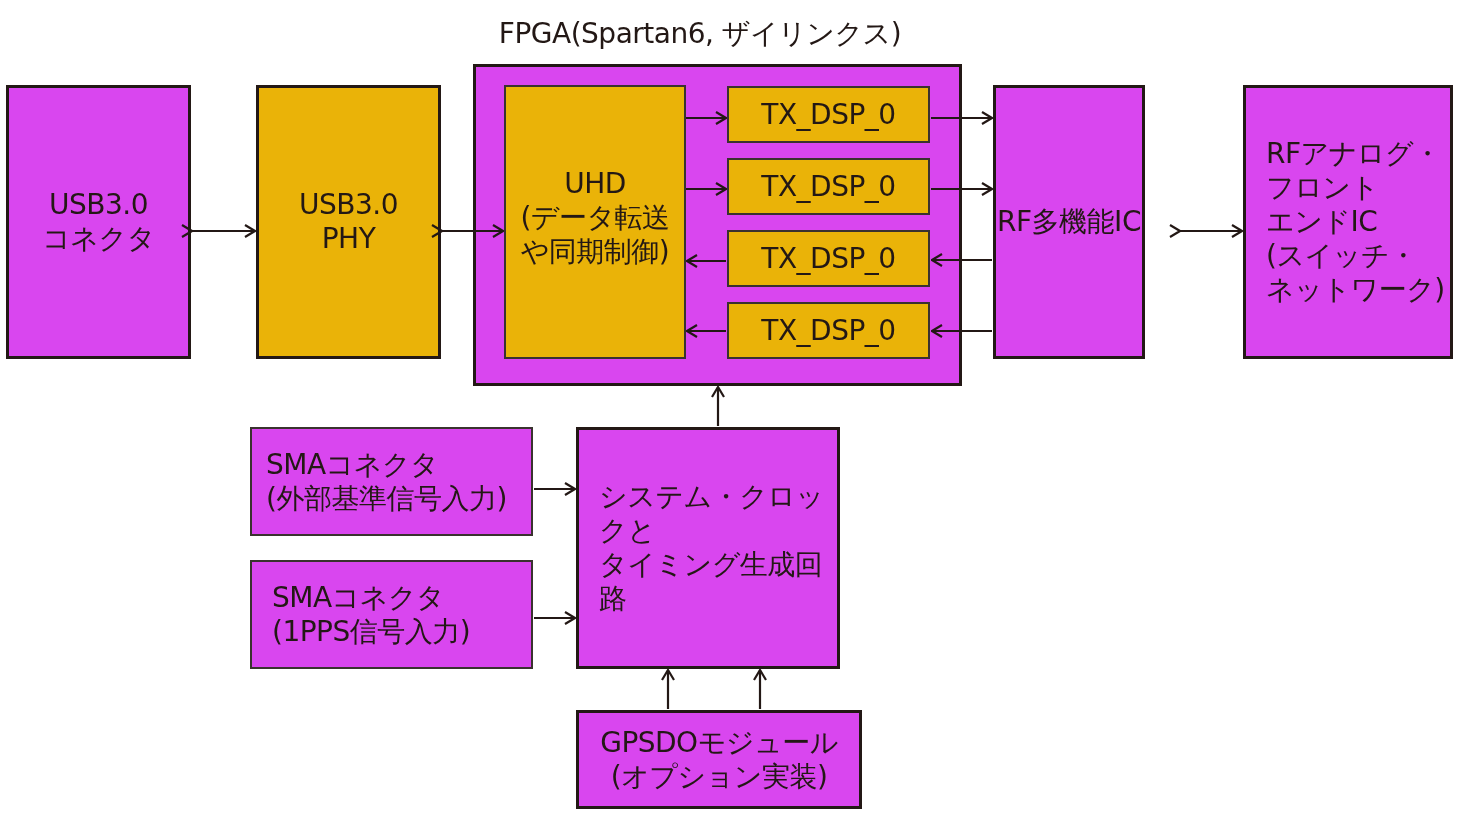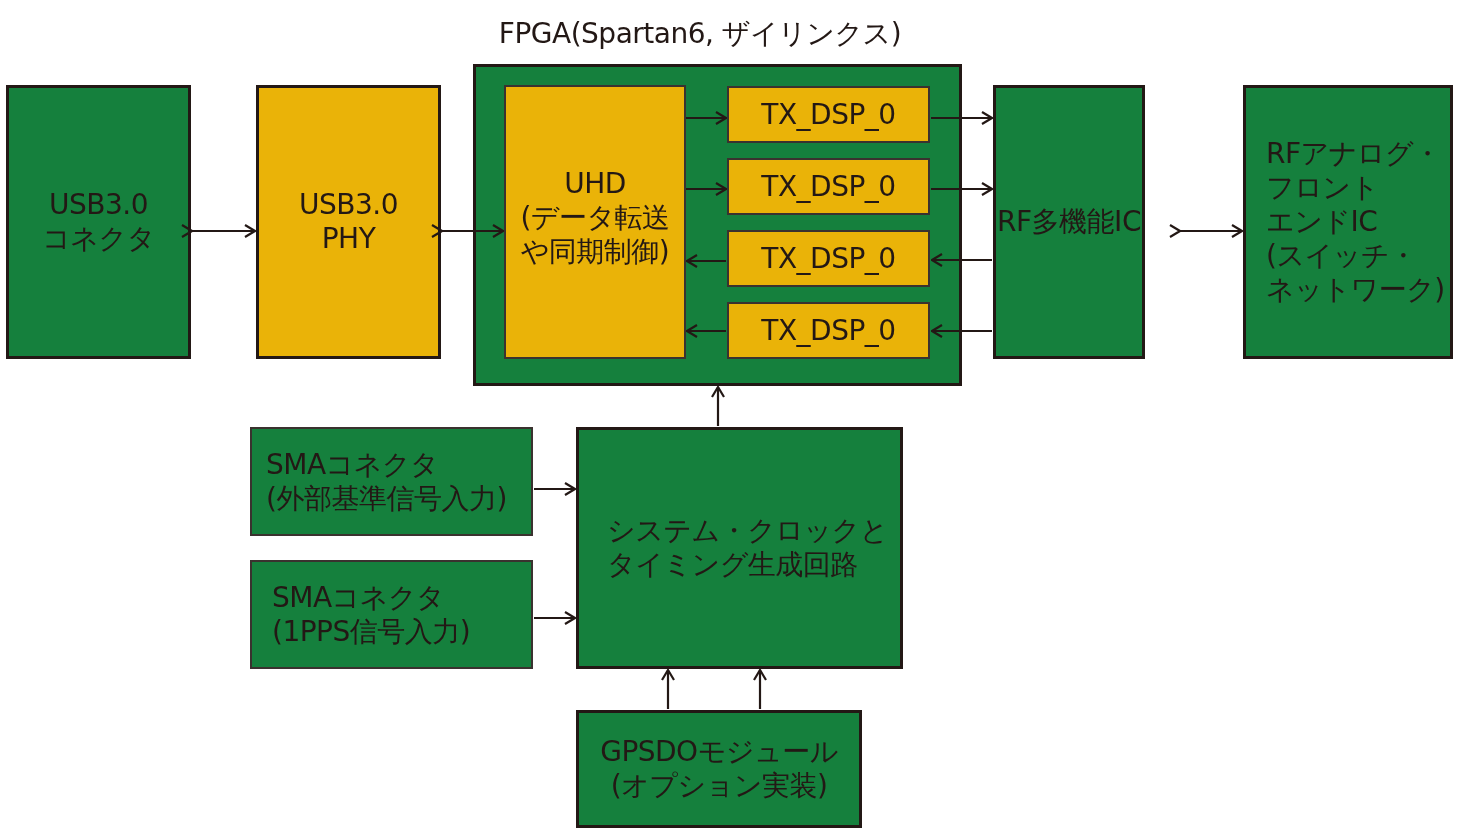--- a/index.html
+++ b/index.html
@@ -1,19 +1,19 @@
 <!DOCTYPE html>
 <html><head>
   <meta charset="utf-8">
   <style>
     html, body { margin: 0; padding: 0; background: #ffffff; }
     body { width: 1459px; height: 834px; position: relative; overflow: hidden;
            font-family: "DejaVu Sans", "Liberation Sans", sans-serif; color: #231815; }
     .box { position: absolute; box-sizing: border-box; border: 3px solid #231815;
-           background: #15803d; display: flex; align-items: center; justify-content: center;
+           background: #d946ef; display: flex; align-items: center; justify-content: center;
            text-align: center; font-size: 28px; line-height: 34px; letter-spacing: -0.5px; }
     .box.green { background: #eab308; }
     .box.inner { border-width: 2px; border-color: #3a322f; }
     .box.left-text { justify-content: flex-start; text-align: left; padding-left: 14px; }
     .lbl { white-space: pre-line; }
     .title { position: absolute; left: 456px; top: 16px; width: 488px; text-align: center;
              font-size: 28px; line-height: 36px; letter-spacing: -0.5px; }
     svg.wires { position: absolute; left: 0; top: 0; pointer-events: none; }
   </style>
 </head>
@@ -67,26 +67,26 @@
 <div class="box left-text inner" style="left:250px; top:427px; width:283px; height:109px; padding-left:14px;">
   <span class="lbl">SMAコネクタ
 (外部基準信号入力)</span>
 </div>
 
 <div class="box left-text inner" style="left:250px; top:560px; width:283px; height:109px; padding-left:20px;">
   <span class="lbl">SMAコネクタ
 (1PPS信号入力)</span>
 </div>
 
-<div class="box left-text" style="left:576px; top:427px; width:327px; height:242px; padding-left:28px;">
+<div class="box left-text" style="left:576px; top:427px; width:264px; height:242px; padding-left:20px;">
   <span class="lbl">システム・クロックと
 タイミング生成回路</span>
 </div>
 
-<div class="box" style="left:576px; top:710px; width:286px; height:118px;">
+<div class="box" style="left:576px; top:710px; width:286px; height:99px;">
   <span class="lbl">GPSDOモジュール
 (オプション実装)</span>
 </div>
 
 <svg class="wires" width="1459" height="834">
   <defs>
     <marker id="ah" markerWidth="12" markerHeight="14" refX="11" refY="7" orient="auto" markerUnits="userSpaceOnUse">
       <path d="M1,1 L11,7 L1,13" fill="none" stroke="#231815" stroke-width="2.2"></path>
     </marker>
   </defs>

